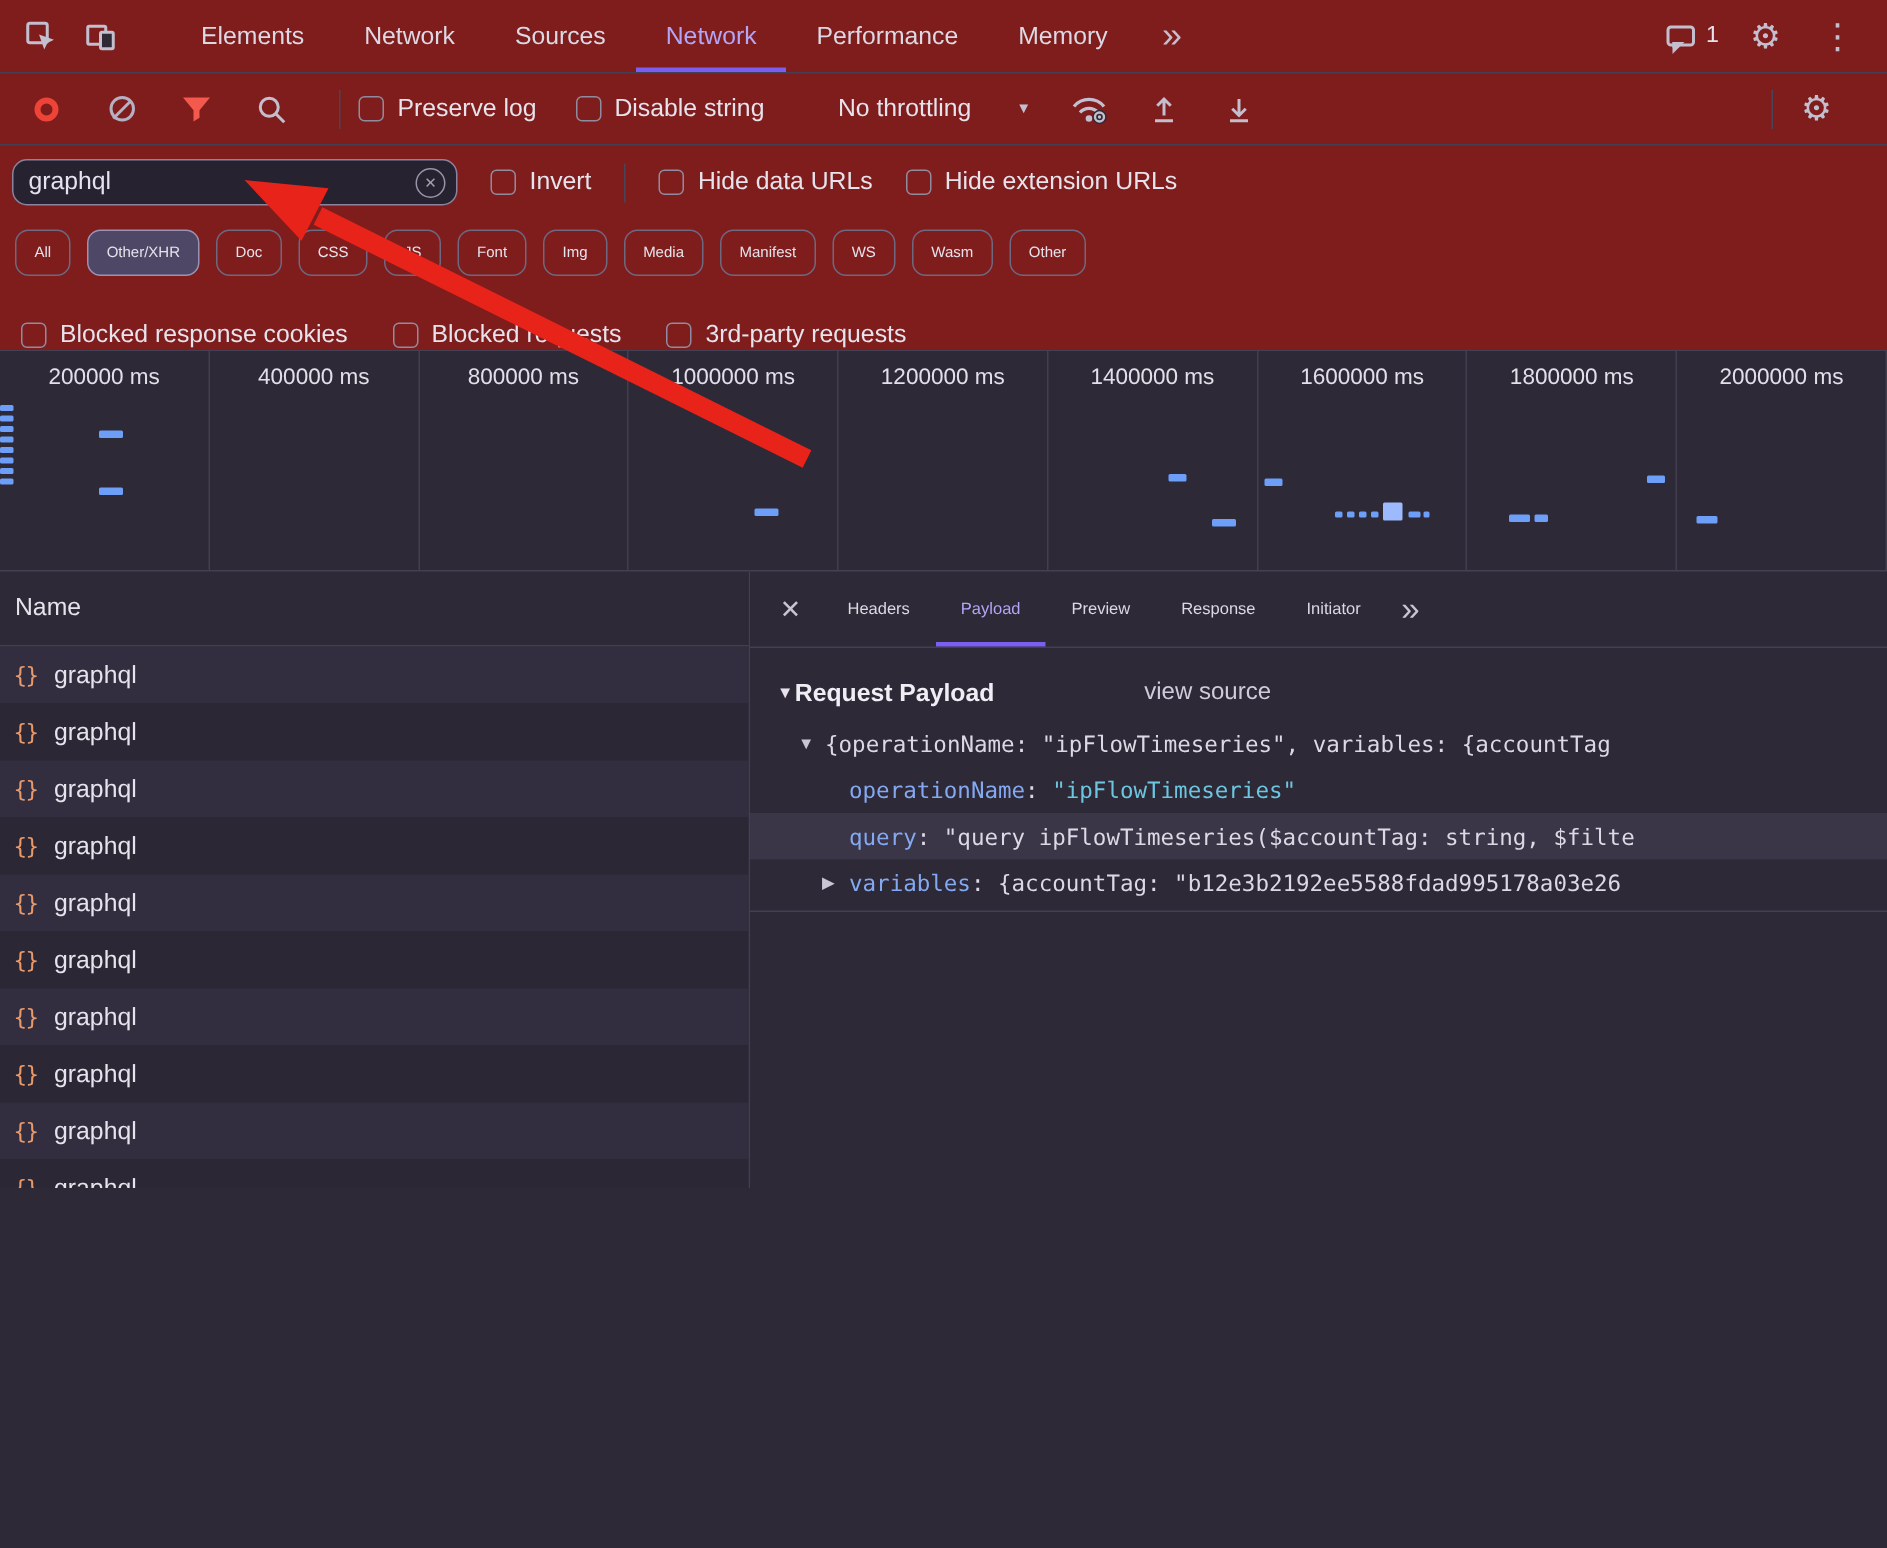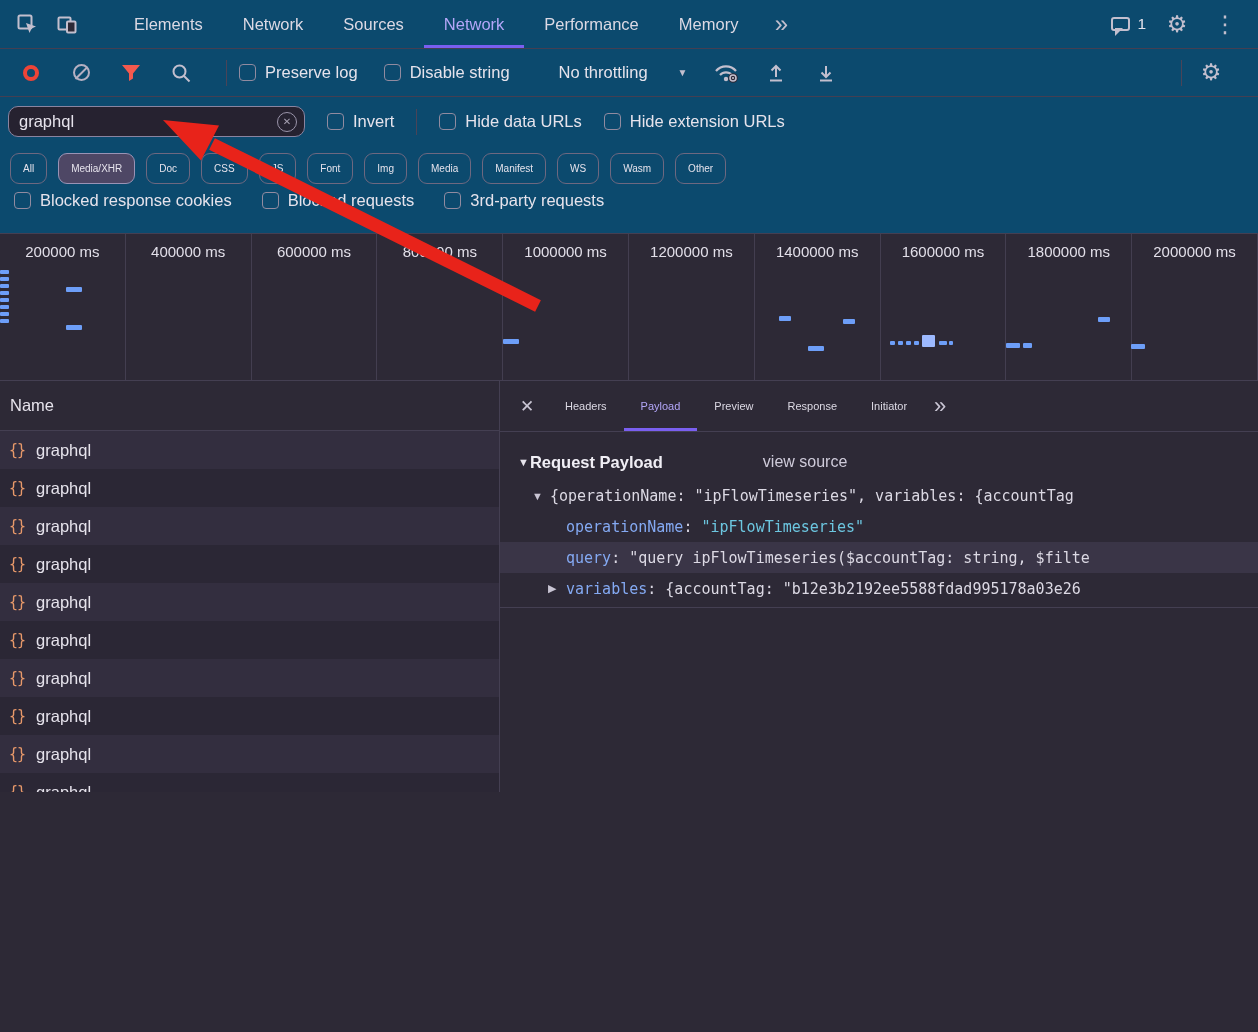--- a/index.html
+++ b/index.html
@@ -1,18 +1,18 @@
 <!DOCTYPE html>
 <html><head>
 <meta charset="utf-8">
 <style>
 *{box-sizing:border-box;margin:0;padding:0}
 html,body{width:1258px;height:1032px;overflow:hidden}
 body{background:#2d2936;font-family:"Liberation Sans",sans-serif;color:#e6e3ec}
-.devtools{position:relative;width:1258px;height:792px;display:flex;flex-direction:column;background:#0c4a6e}
+.devtools{position:relative;width:1258px;height:792px;display:flex;flex-direction:column;background:#7f1d1d}
 
 
 .tabbar{flex:0 0 48px;display:flex;align-items:center;border-bottom:1px solid #443f52;padding:0 10px;gap:6px}
 .icon-btn{display:flex;align-items:center;justify-content:center;width:34px;height:34px;color:#c3bfce;cursor:default;flex:0 0 auto}
 .tabs{display:flex;height:48px;margin-left:24px}
 .tab{display:flex;align-items:center;padding:0 20px;font-size:16.5px;color:#dcd9e4;white-space:nowrap}
 .tab.active{color:#b3a6f8;box-shadow:inset 0 -3px 0 #7a5ff0}
 .more-ic{font-size:24px;color:#c3bfce;line-height:1}
 .tabbar-right{margin-left:auto;display:flex;align-items:center;gap:14px;padding-right:6px}
 .msg-wrap{display:flex;align-items:center;gap:7px;color:#c3bfce}
@@ -39,21 +39,21 @@
 .filter-input-wrap{position:relative;width:297px;height:31px;flex:0 0 297px}
 input.filter{width:100%;height:100%;background:#262230;border:1px solid #8a84a0;border-radius:10px;color:#e6e3ec;font-size:16.5px;padding:0 34px 0 10px;outline:none;font-family:"Liberation Sans",sans-serif}
 .clear-btn{position:absolute;right:8px;top:5.5px;width:20px;height:20px;border-radius:50%;border:1.6px solid #9a94aa;color:#a5a0b2;font-size:10px;display:flex;align-items:center;justify-content:center}
 
 
 .chips-row{flex:0 0 45px;display:flex;align-items:center;padding:0 10px;gap:11px}
 .chip{height:31px;display:flex;align-items:center;padding:0 12px;border:1px solid #6e6880;border-radius:9px;font-size:10px;color:#e6e3ec;white-space:nowrap}
 .chip.selected{background:#4e4765;border-color:#9a93b5}
 
 
-.rf-row{flex:0 0 42px;display:flex;align-items:flex-start;padding:0 14px;gap:0}
+.rf-row{flex:0 0 42px;display:flex;align-items:flex-end;padding:0 14px;gap:0}
 .rf-row .cb-wrap{margin-right:30px}
 
 
 .waterfall{position:relative;flex:0 0 148px;border-top:1px solid #443f52;border-bottom:1px solid #443f52;background:#2d2936;overflow:hidden}
 .wf-cols{position:absolute;inset:0;display:flex}
 .wf-col{flex:1;border-right:1px solid #433e50;position:relative}
 .wf-label{position:absolute;top:9px;left:50%;transform:translateX(-50%);font-size:15px;color:#e2dfe9;white-space:nowrap}
 .wf-bars{position:absolute;inset:0}
 .wf-bar{position:absolute;background:#6d9ef8;border-radius:1px}
 .wf-bar.bright{background:#9db9ff}
@@ -217,21 +217,21 @@
       <span>Hide data URLs</span>
     </label>
     <label class="cb-wrap" style="margin-right:0">
       <span class="cb"></span>
       <span>Hide extension URLs</span>
     </label>
   </div>
 
   <div class="chips-row" id="chips">
       <div class="chip">All</div>
-      <div class="chip selected">Media/XHR</div>
+      <div class="chip selected">Other/XHR</div>
       <div class="chip">Doc</div>
       <div class="chip">CSS</div>
       <div class="chip">JS</div>
       <div class="chip">Font</div>
       <div class="chip">Img</div>
       <div class="chip">Media</div>
       <div class="chip">Manifest</div>
       <div class="chip">WS</div>
       <div class="chip">Wasm</div>
       <div class="chip">Other</div>
@@ -252,23 +252,20 @@
       </label>
     </div>
 
   <div class="waterfall">
     <div class="wf-cols" id="wf-cols">
         <div class="wf-col">
           <span class="wf-label">200000 ms</span>
         </div>
         <div class="wf-col">
           <span class="wf-label">400000 ms</span>
-        </div>
-        <div class="wf-col">
-          <span class="wf-label">600000 ms</span>
         </div>
         <div class="wf-col">
           <span class="wf-label">800000 ms</span>
         </div>
         <div class="wf-col">
           <span class="wf-label">1000000 ms</span>
         </div>
         <div class="wf-col">
           <span class="wf-label">1200000 ms</span>
         </div>

